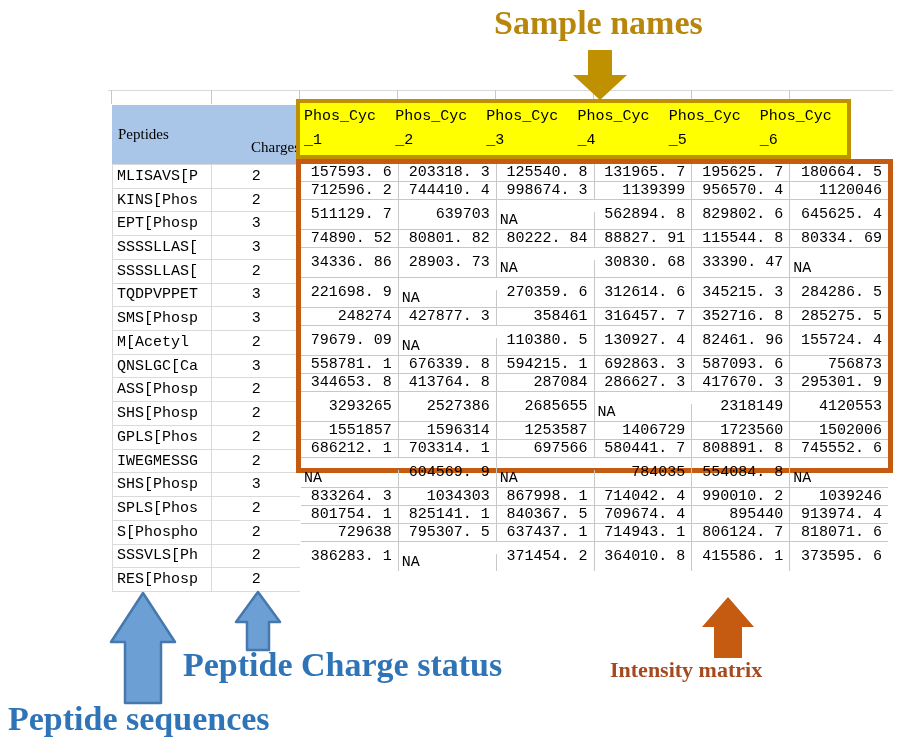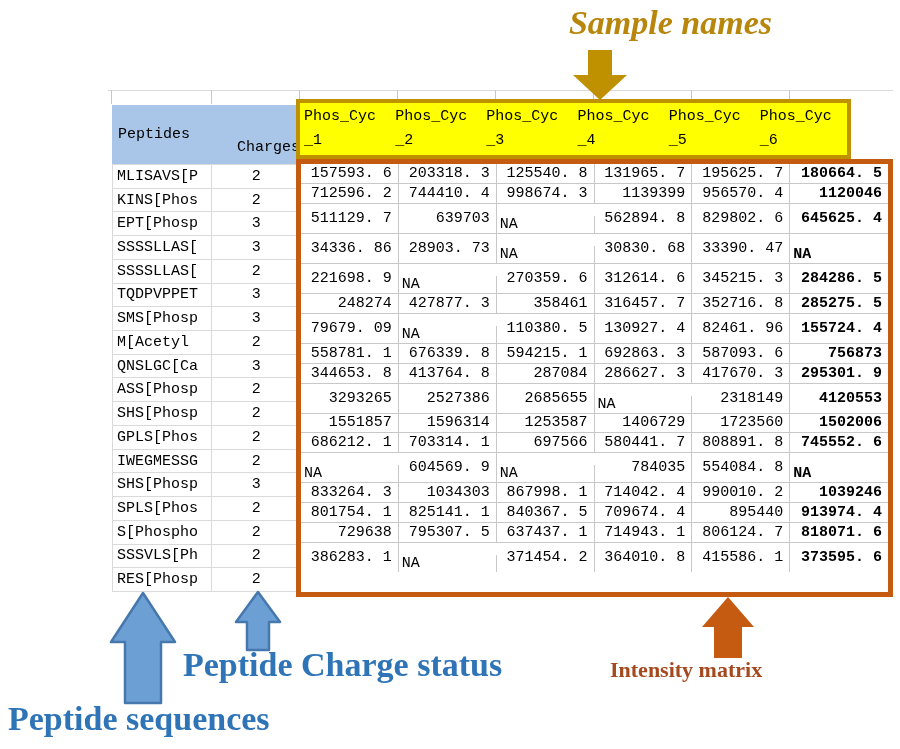--- a/index.html
+++ b/index.html
@@ -5,33 +5,33 @@
   html,body{margin:0;padding:0;background:#fff;}
   .stage{
     position:relative;width:900px;height:749px;background:#fff;overflow:hidden;
     font-family:"Liberation Mono","DejaVu Sans Mono",monospace;
   }
   
   .callout{
     position:absolute;font-family:"Liberation Serif","DejaVu Serif",serif;
     font-weight:bold;white-space:nowrap;text-align:right;
   }
-  .lbl-sample{left:472px;top:4px;width:300px;text-align:right;font-size:34px;color:var(--gold-text);font-style:italic;}
+  .lbl-sample{left:494px;top:4px;width:300px;text-align:left;font-size:34px;color:var(--gold-text);}
   .lbl-pepseq{left:8px;top:700px;font-size:34px;color:var(--blue-text);}
   .lbl-charge{left:183px;top:646px;font-size:34px;color:var(--blue-text);}
   .lbl-intensity{left:610px;top:657px;font-size:22px;color:var(--brown-text);}
   .arrow-svg{position:absolute;left:0;top:0;width:900px;height:749px;pointer-events:none;}
   
   .remnant-h{position:absolute;left:108px;top:90px;width:785px;height:1px;background:var(--grid-light);}
   .remnant-v{position:absolute;top:90px;width:1px;height:14px;background:var(--grid);}
   
   .left-header{
     position:absolute;left:112px;top:105px;width:188px;height:59px;
     background:var(--header-blue);display:flex;align-items:center;
-    font-size:15px;color:#000;
+    font-size:15px;color:#000;font-family:Liberation Serif, serif;
   }
   .left-header .hcell-pep{width:100px;padding-left:6px;box-sizing:border-box;}
   .left-header .hcell-chg{width:88px;text-align:right;margin-top:25px;}
   
   .sample-box{
     position:absolute;left:296px;top:99px;width:555px;height:60px;
     background:var(--yellow);border:4px solid var(--gold);box-sizing:border-box;
     display:flex;
   }
   .scol{flex:1 1 0;font-size:15px;line-height:24px;color:#000;padding:2px 0 0 4px;box-sizing:border-box;overflow:hidden;white-space:nowrap;}
@@ -41,31 +41,31 @@
     display:grid;grid-template-rows:repeat(18,1fr);
     border-left:1px solid var(--grid-light);border-top:1px solid var(--grid-light);
     box-sizing:border-box;font-size:15px;color:#000;
   }
   .lrow{display:flex;border-bottom:1px solid var(--grid-light);box-sizing:border-box;overflow:hidden;text-align:right;}
   .pep-cell{width:100px;padding-left:4px;box-sizing:border-box;border-right:1px solid var(--grid-light);
     white-space:nowrap;overflow:hidden;display:flex;align-items:center;}
   .chg-cell{width:88px;display:flex;align-items:center;justify-content:center;}
   
   .matrix-box{
-    position:absolute;left:296px;top:159px;width:597px;height:438px;
+    position:absolute;left:296px;top:159px;width:597px;height:314px;
     border:5px solid var(--orange);box-sizing:border-box;background:#fff;
     display:grid;grid-template-rows:repeat(18,1fr);font-size:15px;color:#000;
   }
   .mrow{display:grid;grid-template-columns:repeat(6,1fr);border-bottom:1px solid var(--grid);box-sizing:border-box;}
   .mrow:last-child{border-bottom:none;}
   .mcell{
     border-right:1px solid var(--grid);box-sizing:border-box;overflow:hidden;white-space:nowrap;
     display:flex;align-items:center;justify-content:flex-end;padding-right:6px;
   }
-  .mcell:last-child{border-right:none;font-weight:bold;}
+  .mcell:last-child{border-right:none;}
   .mcell.na{justify-content:flex-start;padding-left:3px;margin-top:12px;}
 </style>
 </head>
 <body>
 
 <div class="stage">
 
   <div class="remnant-h"></div>
   <div class="remnant-v" style="left:111px"></div>
   <div class="remnant-v" style="left:211px"></div>
@@ -202,20 +202,28 @@
       </div>
       <div class="mrow">
         <div class="mcell">511129. 7</div>
         <div class="mcell">639703</div>
         <div class="mcell na">NA</div>
         <div class="mcell">562894. 8</div>
         <div class="mcell">829802. 6</div>
         <div class="mcell">645625. 4</div>
       </div>
       <div class="mrow">
+        <div class="mcell">74890. 52</div>
+        <div class="mcell">80801. 82</div>
+        <div class="mcell">80222. 84</div>
+        <div class="mcell">88827. 91</div>
+        <div class="mcell">115544. 8</div>
+        <div class="mcell">80334. 69</div>
+      </div>
+      <div class="mrow">
         <div class="mcell">34336. 86</div>
         <div class="mcell">28903. 73</div>
         <div class="mcell na">NA</div>
         <div class="mcell">30830. 68</div>
         <div class="mcell">33390. 47</div>
         <div class="mcell na">NA</div>
       </div>
       <div class="mrow">
         <div class="mcell">221698. 9</div>
         <div class="mcell na">NA</div>

